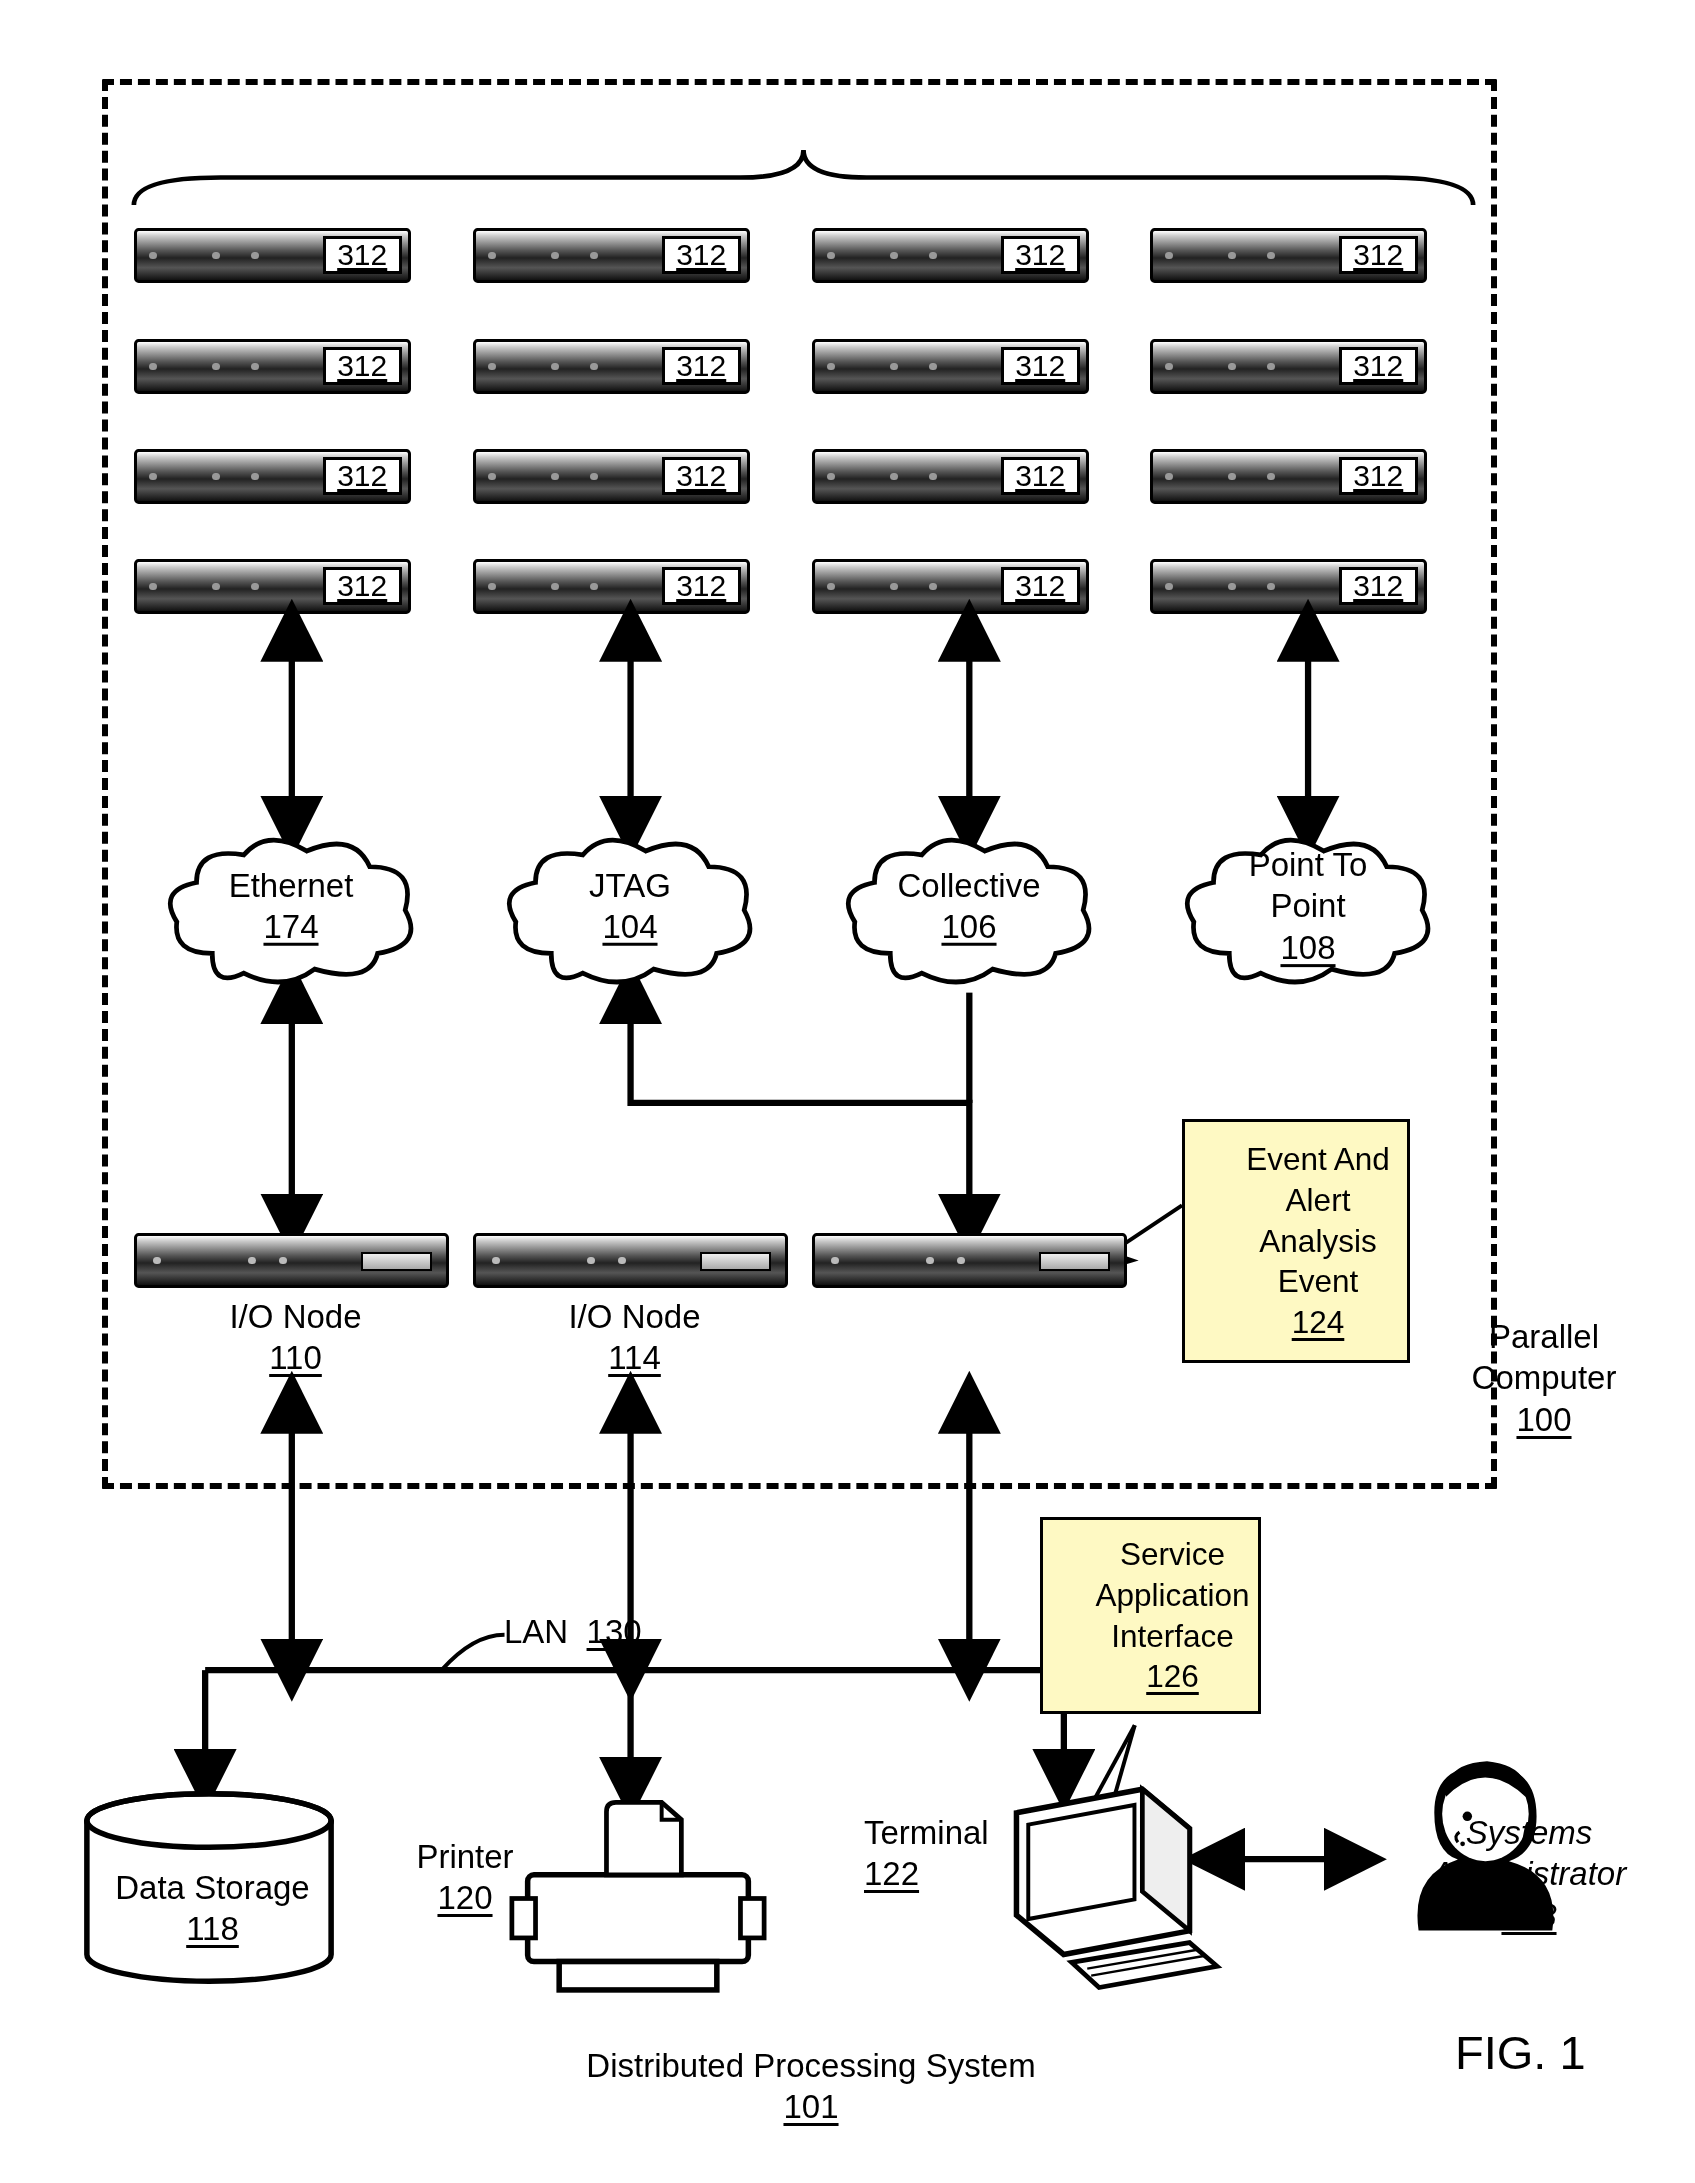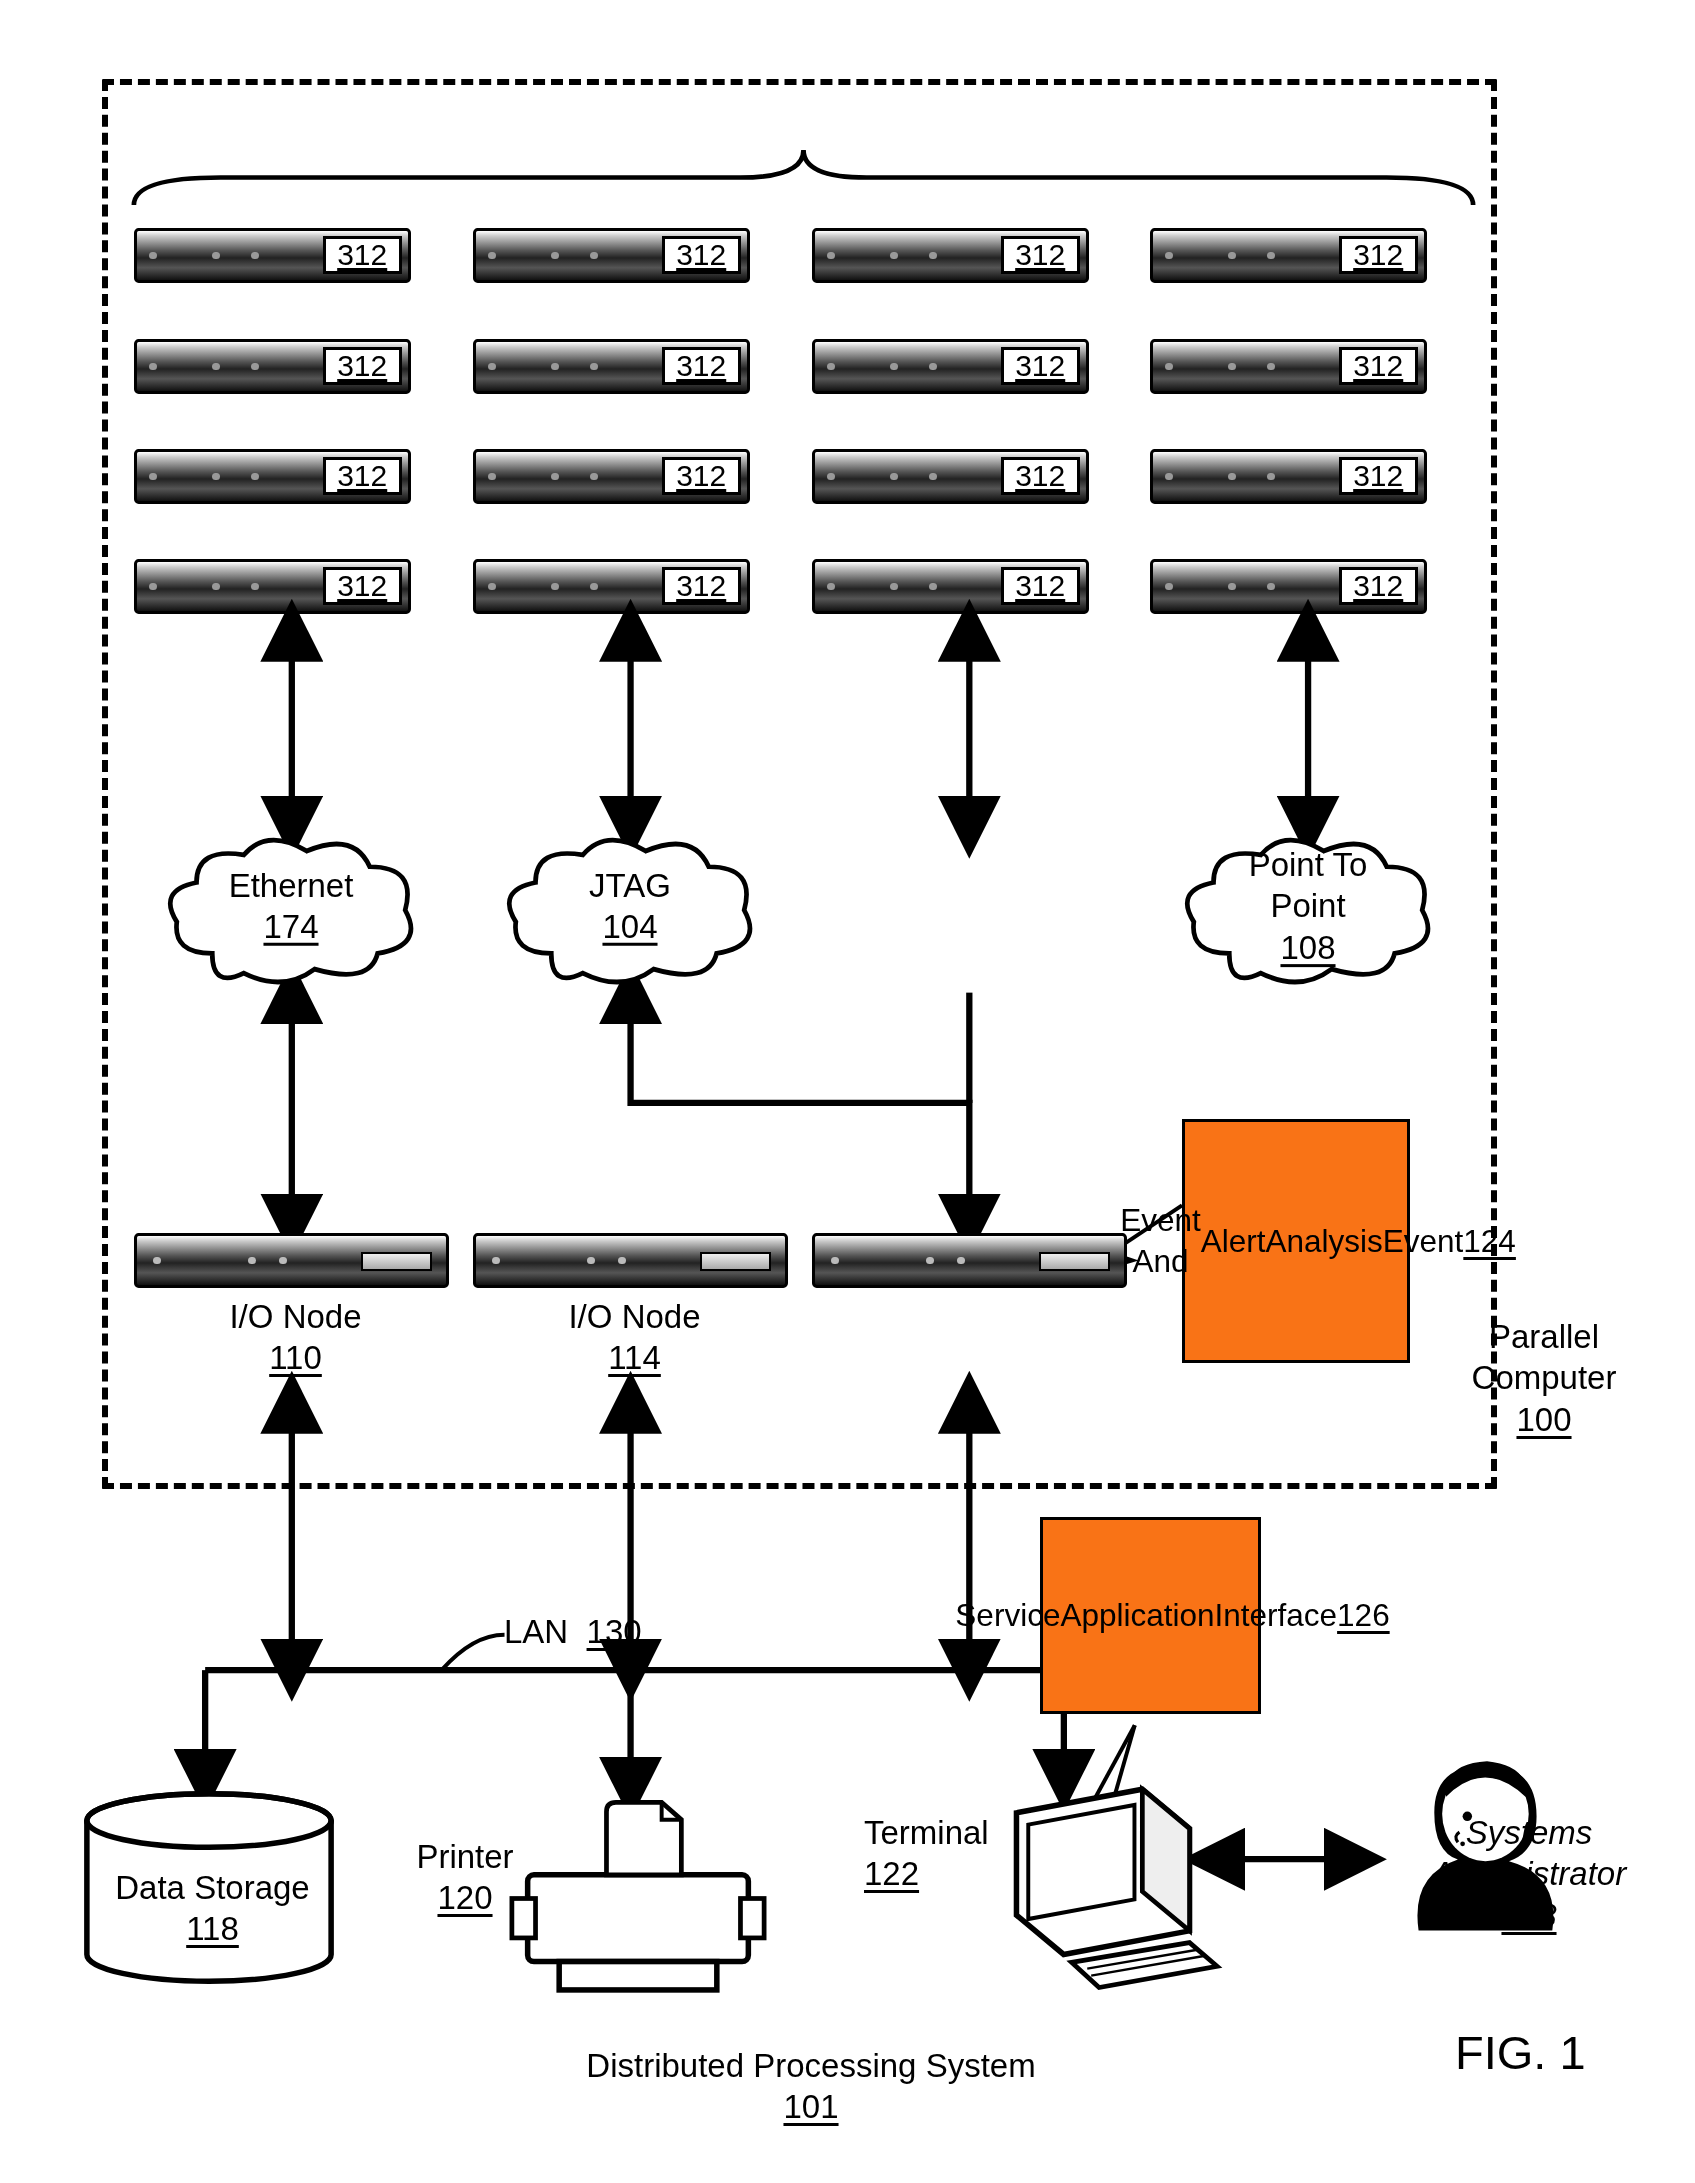--- a/index.html
+++ b/index.html
@@ -79,25 +79,25 @@
   .label {
     position: absolute;
     text-align: center;
     font-size: 33px;
     line-height: 1.25;
   }
   .label .u { text-decoration: underline; text-underline-offset: 4.7px; }
   .box {
     position: absolute;
     border: 3.2px solid #000;
-    background: #f97316;
+    background: #fef9c3;
     text-align: center;
     font-size: 31.5px;
     display: flex;
-    flex-direction: row;
+    flex-direction: column;
     align-items: center;
     justify-content: center;
     line-height: 1.3;
     padding-left: 44px;
   }
   .box .u { text-decoration: underline; text-underline-offset: 4.7px; }
   .cloud {
     position: absolute;
     width: 252px;
     height: 142px;
@@ -252,20 +252,29 @@
   <div class="cloud" style="left:504px; top:835px;">
     <svg width="252" height="158" viewBox="0 0 320 200">
       <path d="M60 150 Q10 150 15 110 Q-10 70 40 60 Q40 15 100 25 Q130 -10 180 20 Q240 -5 260 40 Q320 40 305 95 Q330 140 270 150 Q260 190 190 170 Q150 200 100 175 Q60 195 60 150 Z" fill="#fff" stroke="#000" stroke-width="6"></path>
     </svg>
     <div class="cloud-label">
       <span>JTAG</span><br>
       <span class="u">104</span>
     </div>
   </div>
 
+  <div class="cloud" style="left:843px; top:835px;">
+    <svg width="252" height="158" viewBox="0 0 320 200">
+      <path d="M60 150 Q10 150 15 110 Q-10 70 40 60 Q40 15 100 25 Q130 -10 180 20 Q240 -5 260 40 Q320 40 305 95 Q330 140 270 150 Q260 190 190 170 Q150 200 100 175 Q60 195 60 150 Z" fill="#fff" stroke="#000" stroke-width="6"></path>
+    </svg>
+    <div class="cloud-label">
+      <span>Collective</span><br>
+      <span class="u">106</span>
+    </div>
+  </div>
 
   <div class="cloud" style="left:1182px; top:835px;">
     <svg width="252" height="158" viewBox="0 0 320 200">
       <path d="M60 150 Q10 150 15 110 Q-10 70 40 60 Q40 15 100 25 Q130 -10 180 20 Q240 -5 260 40 Q320 40 305 95 Q330 140 270 150 Q260 190 190 170 Q150 200 100 175 Q60 195 60 150 Z" fill="#fff" stroke="#000" stroke-width="6"></path>
     </svg>
     <div class="cloud-label">
       <span>Point To Point</span><br>
       <span class="u">108</span>
     </div>
   </div>

